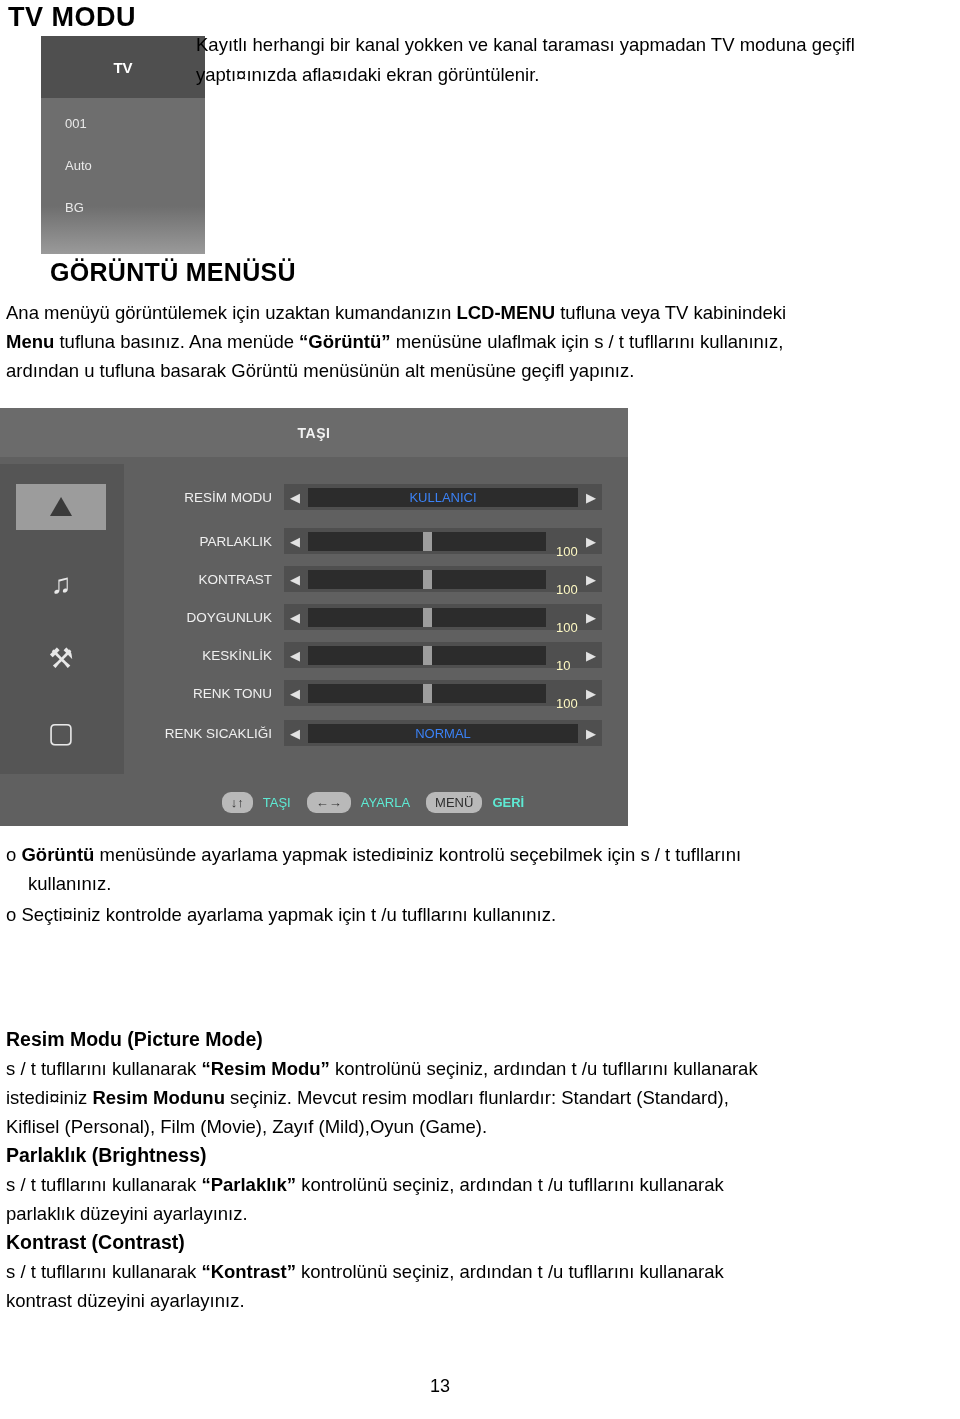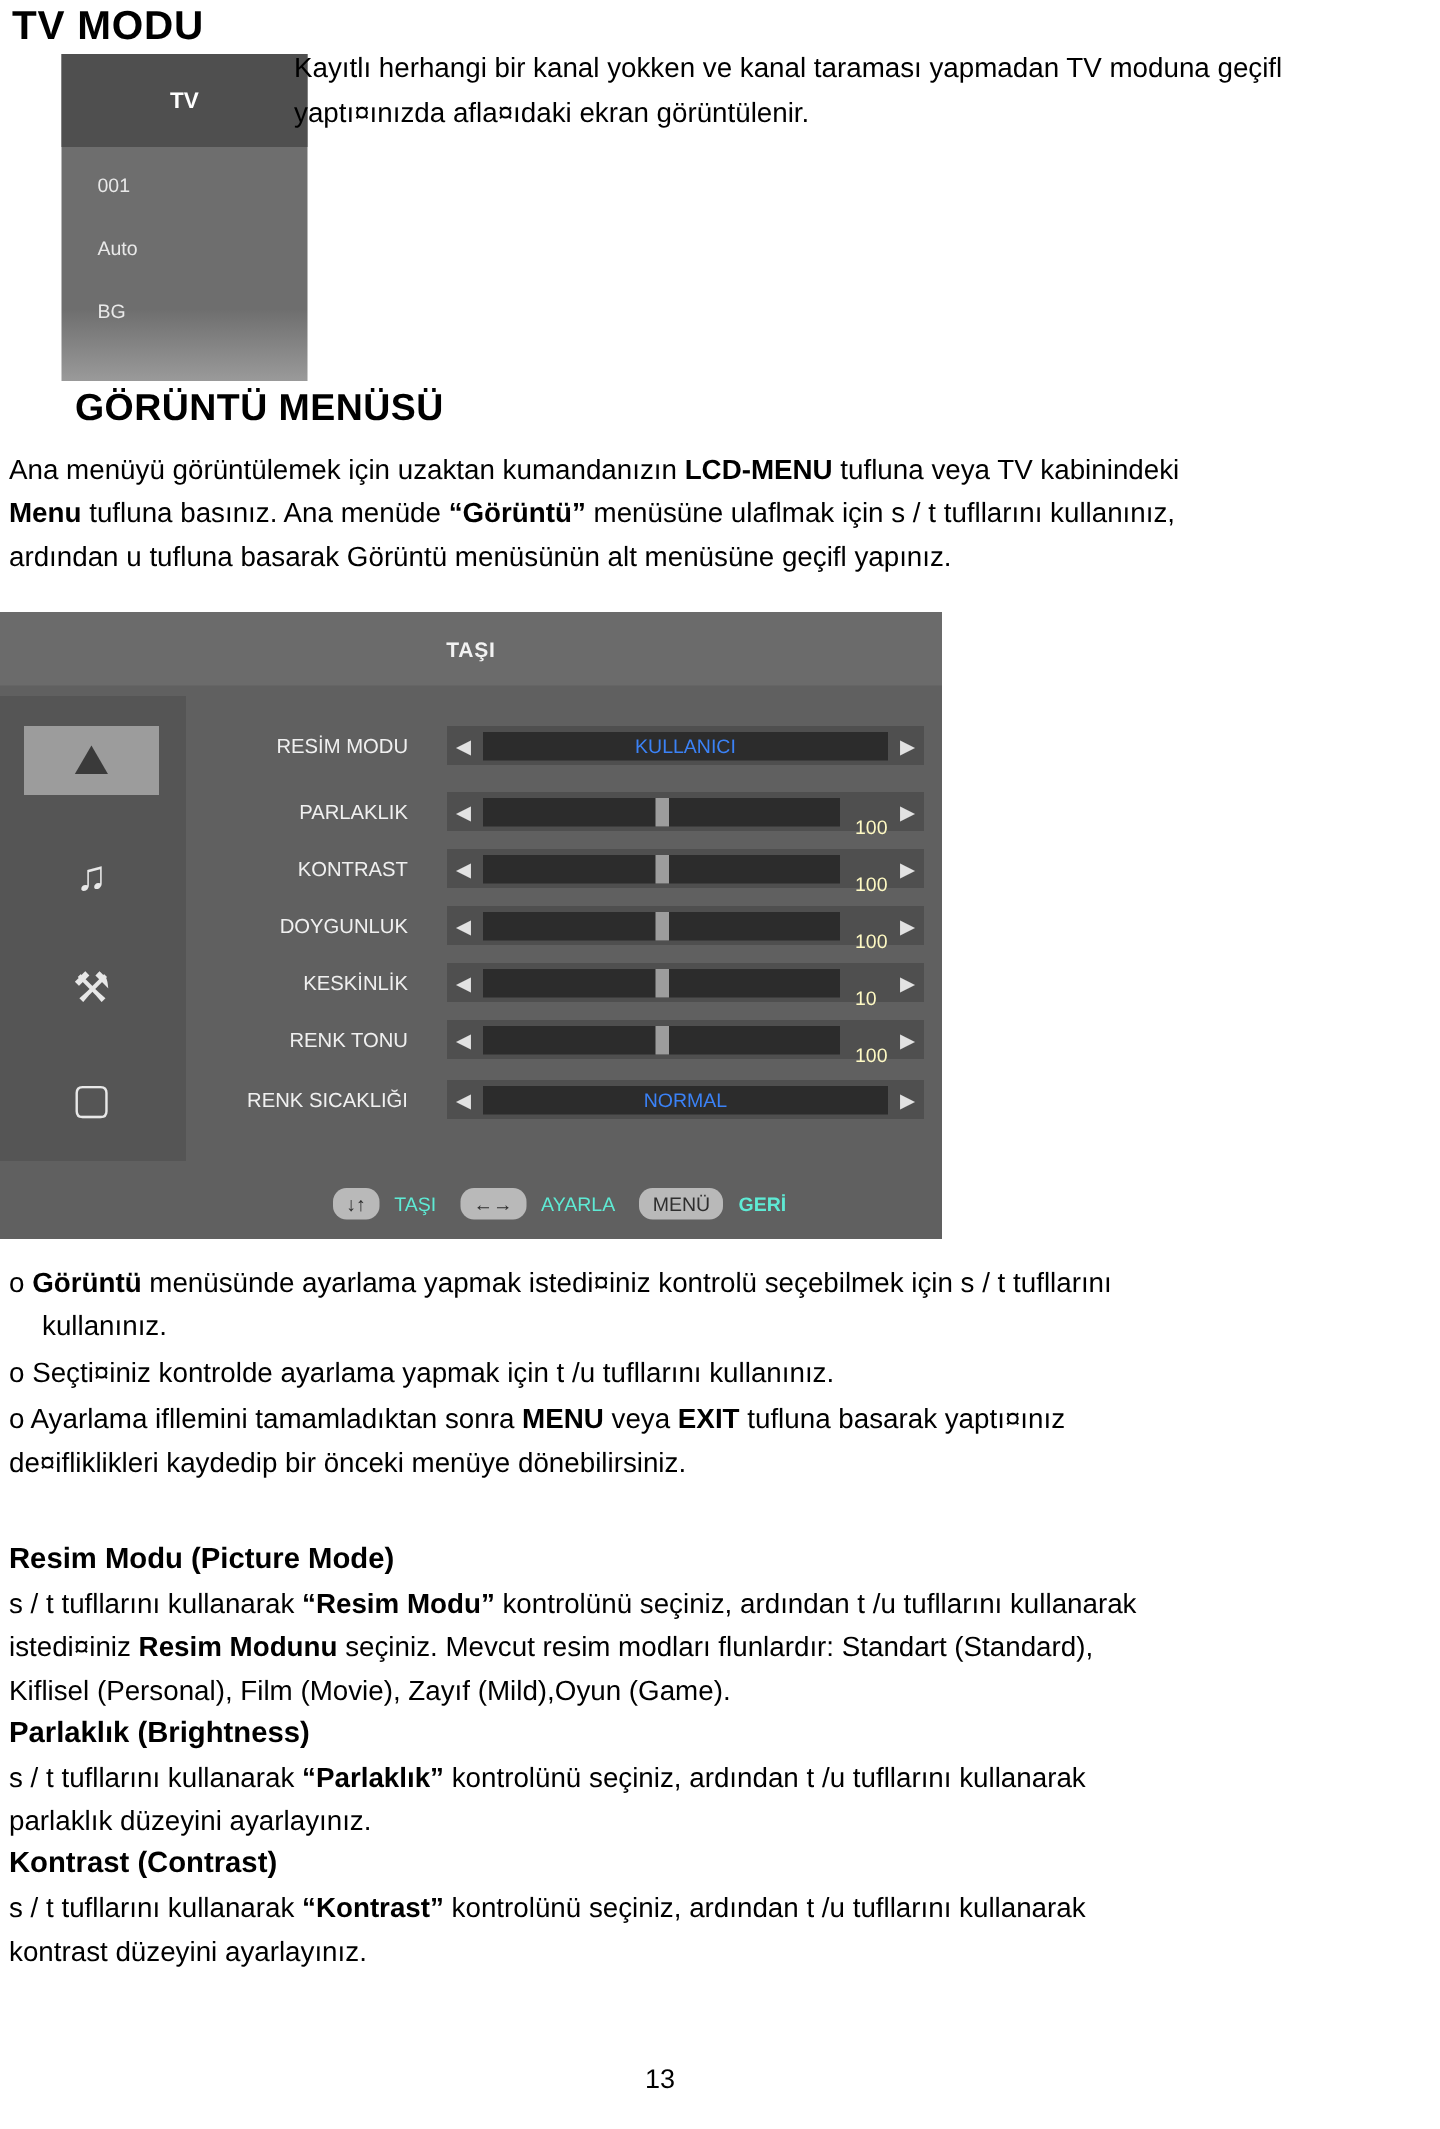--- a/index.html
+++ b/index.html
@@ -155,21 +155,20 @@
     width: 504px;
     height: 310px;
   }
   .osd-row {
     position: absolute;
     left: 0;
     width: 504px;
     height: 34px;
     display: flex;
     align-items: center;
-    gap: 14px;
   }
   .osd-label {
     width: 160px;
     text-align: right;
     padding-right: 12px;
     color: #f0f0f0;
     font-size: 13.5px;
     box-sizing: border-box;
   }
   .osd-ctl {
@@ -425,24 +424,20 @@
       <span class="foot-text" style="font-weight:bold">GERİ</span>
     </div>
   </div>
 
   <div class="bullets">
     <p>
       <span>o </span><span class="b">Görüntü</span><span> menüsünde ayarlama yapmak istedi¤iniz kontrolü seçebilmek için  s  / t  tufllarını</span><br>
       <span class="indent">kullanınız.</span>
     </p>
     <p>o Seçti¤iniz kontrolde ayarlama yapmak için t  /u  tufllarını kullanınız.</p>
-    <p>
-      <span>o Ayarlama ifllemini tamamladıktan sonra </span><span class="b">MENU</span><span> veya </span><span class="b">EXIT</span><span> tufluna basarak yaptı¤ınız</span><br>
-      <span>de¤ifliklikleri kaydedip bir önceki menüye dönebilirsiniz.</span>
-    </p>
   </div>
 
   <div class="subfn">
 
     <h4>Resim Modu (Picture Mode)</h4>
     <p>
       <span>s  / t  tufllarını kullanarak </span><span class="b">“Resim Modu”</span><span> kontrolünü seçiniz, ardından t  /u  tufllarını kullanarak</span><br>
       <span>istedi¤iniz </span><span class="b">Resim Modunu</span><span> seçiniz. Mevcut resim modları flunlardır: Standart  (Standard),</span><br>
       <span>Kiflisel (Personal), Film (Movie), Zayıf (Mild),Oyun (Game).</span>
     </p>

